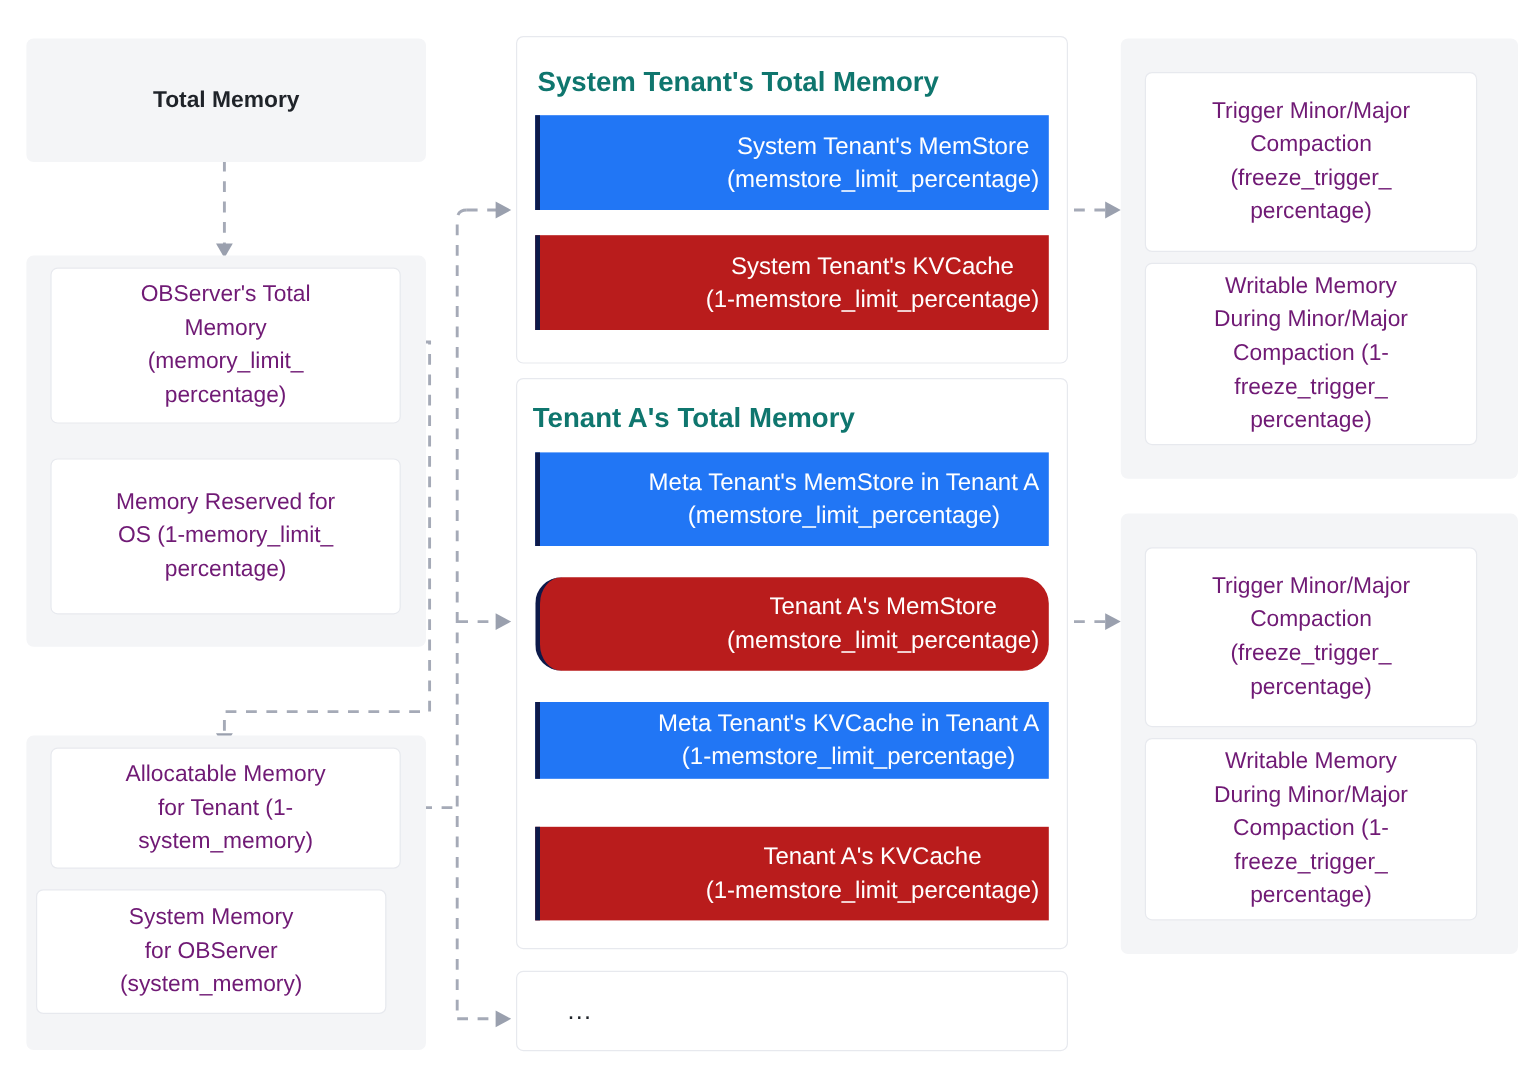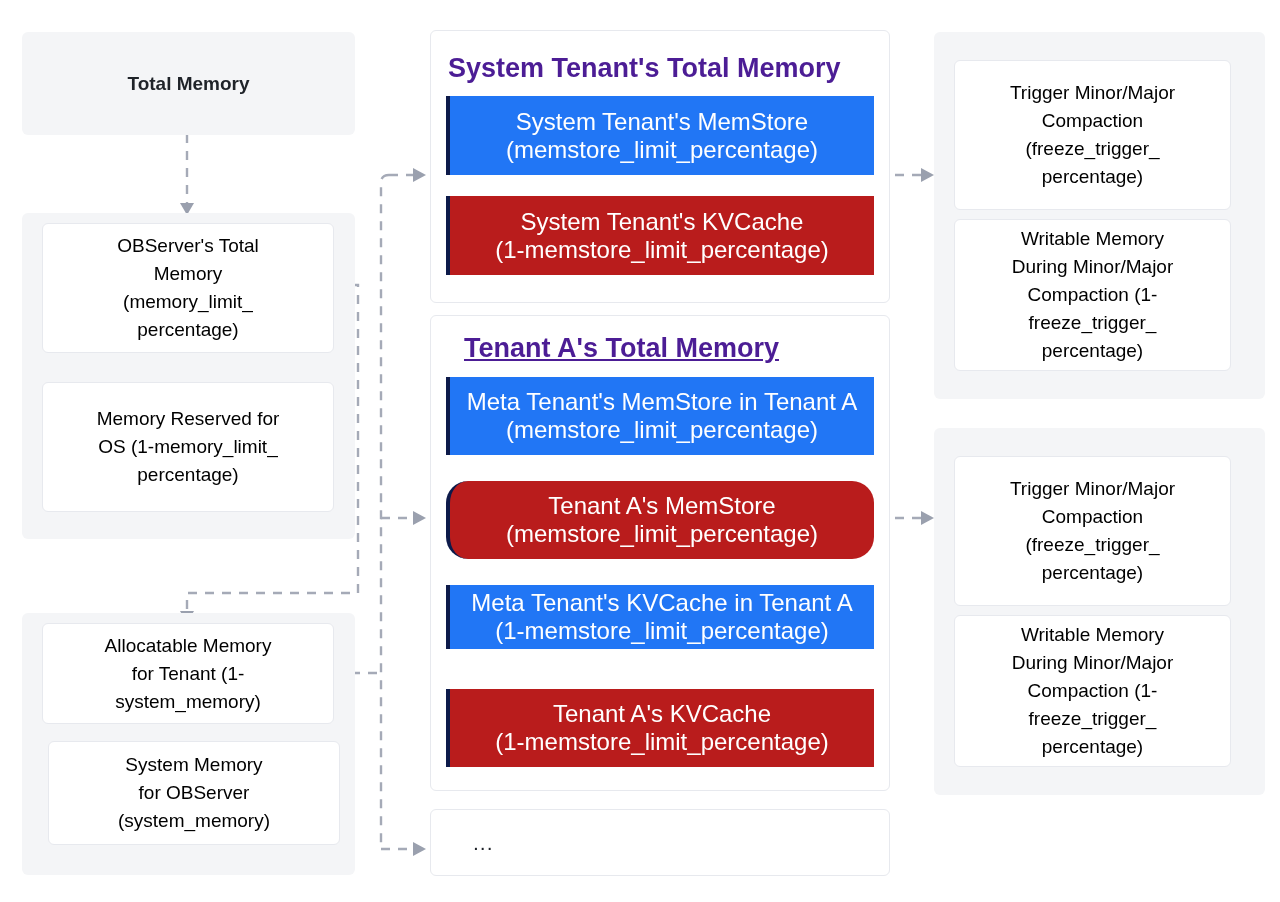--- a/index.html
+++ b/index.html
@@ -32,21 +32,21 @@
     background: #ffffff;
     border: 1px solid #e7e9ee;
     border-radius: 6px;
     box-sizing: border-box;
     display: flex;
     align-items: center;
     justify-content: center;
     text-align: center;
     font-size: 19px;
     line-height: 28px;
-    color: #000000;
+    color: #701a75;
     padding: 4px 10px;
   }
   .plainbox {
     position: absolute;
     background: #f4f5f7;
     border-radius: 6px;
     box-sizing: border-box;
     display: flex;
     align-items: center;
     justify-content: center;
@@ -59,36 +59,36 @@
   }
   .tenant-panel {
     position: absolute;
     background: #ffffff;
     border: 1px solid #e7e9ee;
     border-radius: 6px;
     box-sizing: border-box;
   }
   .tenant-title {
     position: absolute;
-    font-size: 27px;
+    font-size: 23px;
     font-weight: bold;
-    color: #4c1d95;
+    color: #0f766e;
     line-height: 30px;
     white-space: nowrap;
   }
   .bar {
     position: absolute;
     border-left: 4px solid #0d1a4a;
     box-sizing: border-box;
     display: flex;
     align-items: center;
-    justify-content: center;
+    justify-content: flex-end;
     text-align: center;
     color: #ffffff;
-    font-size: 24px;
+    font-size: 20px;
     line-height: 28px;
     padding: 2px 8px;
   }
   .bar.blue  { background: #2176f5; }
   .bar.green { background: #b91c1c; }
   .ellipsis-box {
     position: absolute;
     background: #ffffff;
     border: 1px solid #e7e9ee;
     border-radius: 6px;
@@ -176,21 +176,21 @@
   <div class="panel" style="left:22px; top:613px; width:333px; height:262px;"></div>
 
   <div class="wbox" style="left:42px; top:623px; width:292px; height:101px;">
     <div>
       <div>Allocatable Memory</div>
       <div>for Tenant (1-</div>
       <div>system_memory)</div>
     </div>
   </div>
 
-  <div class="wbox" style="left:48px; top:741px; width:292px; height:104px;">
+  <div class="wbox" style="left:30px; top:741px; width:292px; height:104px;">
     <div>
       <div>System Memory</div>
       <div>for OBServer</div>
       <div>(system_memory)</div>
     </div>
   </div>
 
   <div class="tenant-panel" style="left:430px; top:30px; width:460px; height:273px;"></div>
 
   <div class="tenant-title" style="left:448px; top:53px;">System Tenant's Total Memory</div>
@@ -204,21 +204,21 @@
 
   <div class="bar green" style="left:446px; top:196px; width:428px; height:79px;">
     <div>
       <div>System Tenant's KVCache</div>
       <div>(1-memstore_limit_percentage)</div>
     </div>
   </div>
 
   <div class="tenant-panel" style="left:430px; top:315px; width:460px; height:476px;"></div>
 
-  <div class="tenant-title" style="left:464px; top:333px;text-decoration:underline;">Tenant A's Total Memory</div>
+  <div class="tenant-title" style="left:444px; top:333px;">Tenant A's Total Memory</div>
 
   <div class="bar blue" style="left:446px; top:377px; width:428px; height:78px;">
     <div>
       <div>Meta Tenant's MemStore in Tenant A</div>
       <div>(memstore_limit_percentage)</div>
     </div>
   </div>
 
   <div class="bar green" style="left:446px; top:481px; width:428px; height:78px;border-radius:22px;">
     <div>

